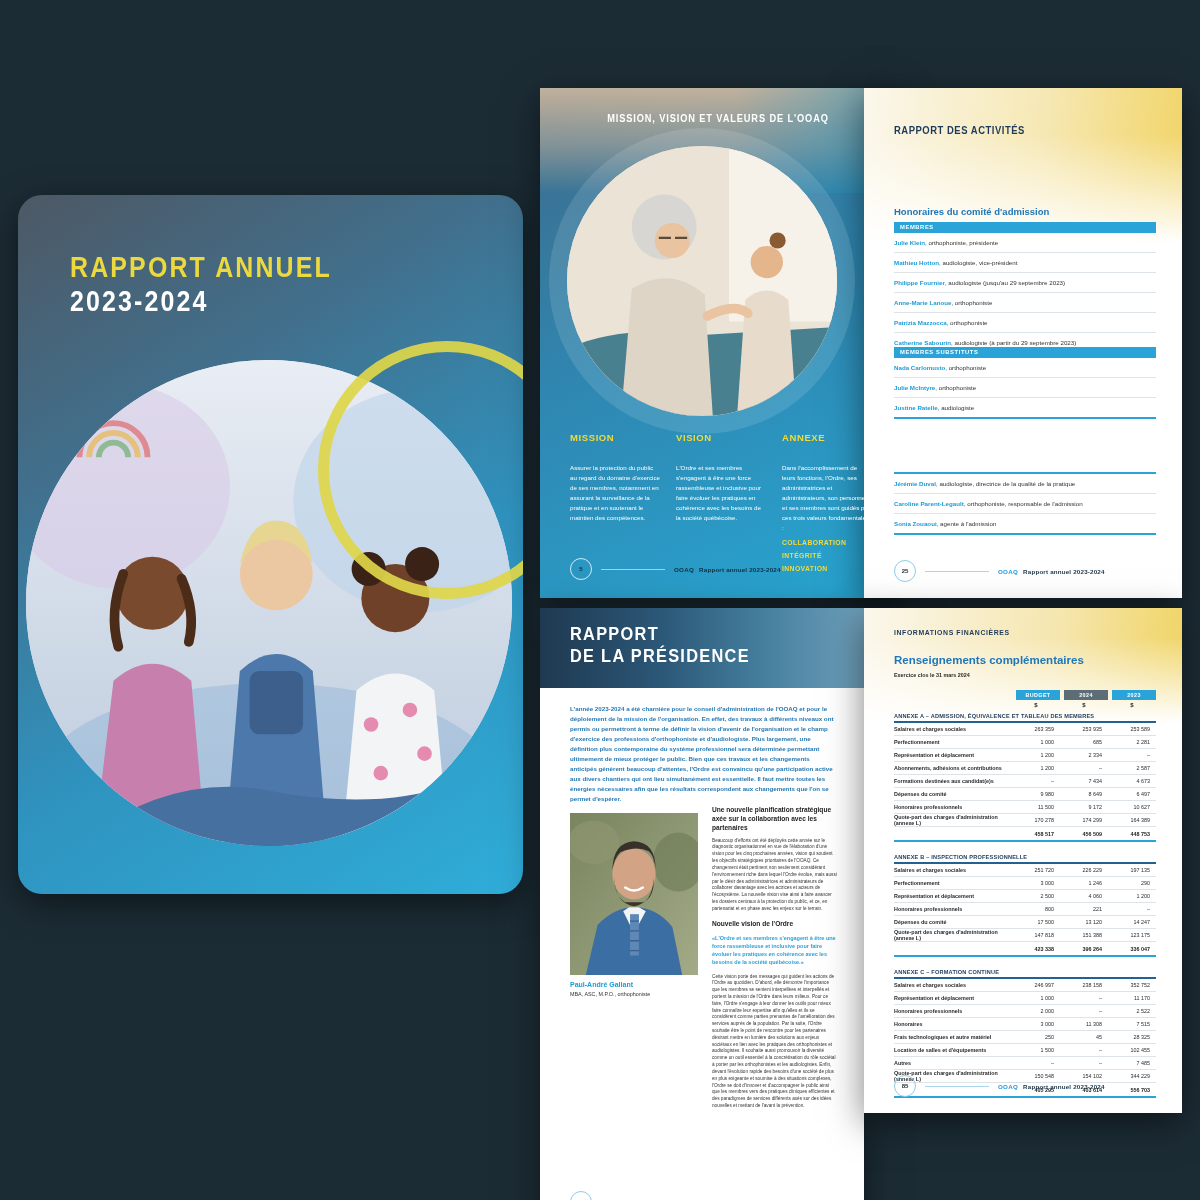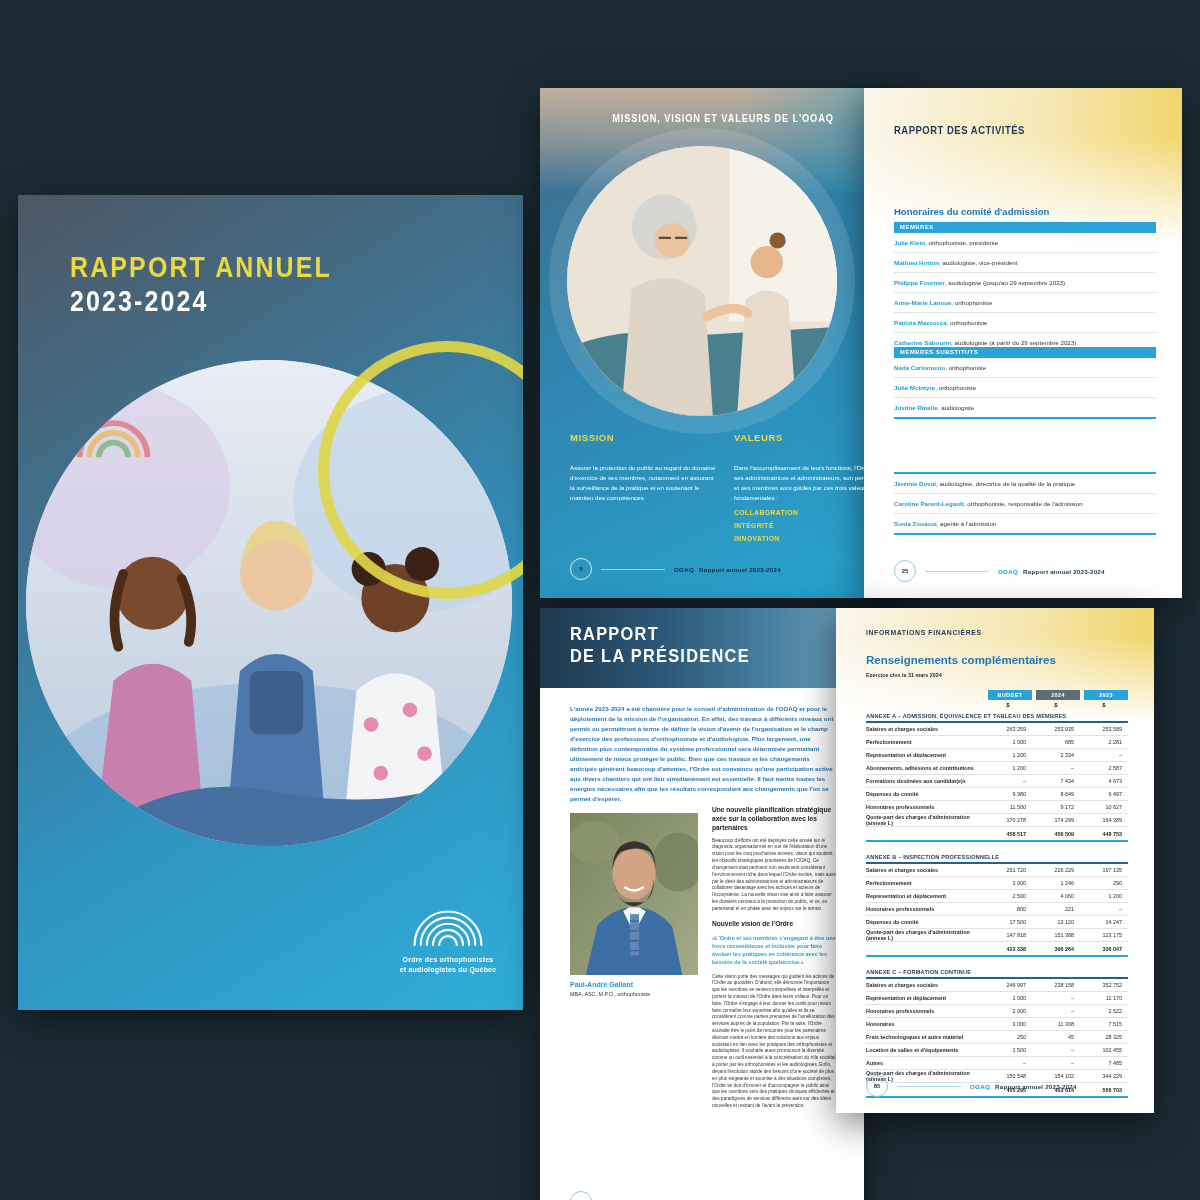--- a/index.html
+++ b/index.html
@@ -3,22 +3,22 @@
 <meta charset="utf-8">
 <style>
   html,body{margin:0;padding:0;}
   body{background:#10181d;font-family:"Liberation Sans", sans-serif;-webkit-font-smoothing:antialiased;}
   .canvas{position:relative;width:1200px;height:1200px;background:#1c2c35;overflow:hidden;}
   .page{position:absolute;overflow:hidden;box-shadow:0 10px 34px rgba(0,0,0,.5);}
   .condensed{transform:scaleX(.86);transform-origin:left top;}
   .condensed-c{transform:scaleX(.88);transform-origin:center top;}
 
   
-  .cover{left:18px;top:195px;width:505px;height:815px;
-    background:linear-gradient(148deg,#4d5864 0%,#41708d 30%,#2f93bf 62%,#2fadd9 100%);}
+  .cover{left:18px;top:195px;width:505px;height:699px;
+    background:linear-gradient(148deg,#4d5864 0%,#41708d 30%,#2f93bf 62%,#2fadd9 100%);border-radius:24px;}
   .cover-title{position:absolute;left:52px;top:55px;line-height:1.18;white-space:nowrap;}
   .cover-title .l1{font-size:29px;font-weight:700;color:#ecd93e;letter-spacing:2.5px;}
   .cover-title .l2{font-size:29px;font-weight:700;color:#ffffff;letter-spacing:2.5px;}
   .cover-photo{position:absolute;left:8px;top:165px;width:486px;height:486px;border-radius:50%;
     overflow:hidden;z-index:2;background:#dde6ef;}
   .cover-photo svg{display:block;width:100%;height:100%;}
   .yellow-ring{position:absolute;left:300px;top:146px;width:236px;height:236px;border-radius:50%;
     border:11px solid rgba(222,214,73,.92);z-index:3;}
   .cover-logo{position:absolute;left:366px;top:698px;width:128px;text-align:center;color:#fff;z-index:4;}
   .cover-logo svg{display:block;margin:0 auto 4px auto;width:88px;height:58px;}
@@ -27,21 +27,21 @@
   
   .pfooter{position:absolute;left:30px;display:flex;align-items:center;z-index:6;}
   .pnum{width:20px;height:20px;border:1px solid #8ecbe8;border-radius:50%;display:flex;
     align-items:center;justify-content:center;font-size:6px;font-weight:700;color:#1d2b33;background:transparent;}
   .pline{width:64px;height:1px;background:#a9d7ee;margin:0 9px;}
   .pbrand{font-size:6.2px;font-weight:800;color:#1a9cd8;margin-right:5px;letter-spacing:.3px;}
   .plabel{font-size:6.2px;font-weight:700;color:#16344a;letter-spacing:.2px;}
 
   
   .mission{left:540px;top:88px;width:356px;height:510px;
-    background:linear-gradient(155deg,#3f6a88 0%,#2f86b0 45%,#27a6d2 100%);padding-left:10px;}
+    background:linear-gradient(155deg,#3f6a88 0%,#2f86b0 45%,#27a6d2 100%);}
   .mission-topband{position:absolute;top:0;left:0;right:0;height:105px;
     background:linear-gradient(90deg,rgba(58,106,136,0) 55%,rgba(41,150,190,.55) 100%),
                linear-gradient(180deg,rgba(199,180,157,.95) 0%,rgba(199,180,157,.5) 55%,rgba(199,180,157,0) 100%);}
   .mission-header{position:absolute;top:24px;left:0;right:0;text-align:center;color:#ffffff;
     font-weight:700;font-size:10.5px;letter-spacing:1px;z-index:3;}
   .mission-photo{position:absolute;left:27px;top:58px;width:270px;height:270px;border-radius:50%;
     overflow:hidden;z-index:2;box-shadow:0 0 0 18px rgba(255,255,255,.12);background:#eae3d6;}
   .mission-photo svg{display:block;width:100%;height:100%;}
   .mission-cols{position:absolute;left:30px;right:24px;top:344px;display:flex;gap:16px;z-index:3;}
   .mcol{flex:1;}
@@ -86,21 +86,21 @@
   .presid-photo svg{display:block;width:100%;height:100%;}
   .pc-name{position:absolute;left:30px;top:373px;font-size:7px;font-weight:800;color:#1a9cd8;}
   .pc-role{position:absolute;left:30px;top:383px;font-size:5.4px;color:#333;}
   .presid-col{position:absolute;left:172px;top:198px;width:126px;}
   .ph{font-size:6.6px;font-weight:800;color:#1c1c1c;line-height:1.35;margin-bottom:5px;}
   .pp{font-size:4.7px;line-height:1.45;color:#333;margin-bottom:7px;}
   .pquote{font-size:5.5px;font-weight:800;color:#29a3d8;line-height:1.5;margin-bottom:7px;}
   .presid .pfooter{bottom:12px;}
 
   
-  .finance{left:836px;top:608px;width:318px;height:505px;background:#ffffff;}
+  .finance{left:864px;top:608px;width:318px;height:505px;background:#ffffff;}
   .finance-band{position:absolute;top:0;left:0;right:0;height:115px;
     background:linear-gradient(180deg,rgba(255,255,255,0) 25%,#ffffff 100%),
                linear-gradient(96deg,#fbf7ec 0%,#f5e6ae 60%,#f0d464 100%);}
   .fin-kicker{position:absolute;left:30px;top:20px;font-size:8px;font-weight:800;color:#1d3a5a;letter-spacing:.7px;}
   .fin-title{position:absolute;left:30px;top:46px;font-size:11.5px;font-weight:800;color:#2077b8;}
   .fin-sub{position:absolute;left:30px;top:64px;font-size:5.4px;color:#2b2b2b;font-weight:600;}
   .fin-table{position:absolute;left:30px;top:82px;width:262px;}
   .frow{display:flex;align-items:center;}
   .fl{flex:1;min-width:0;}
   .fv{width:48px;text-align:right;padding-right:6px;box-sizing:border-box;}
@@ -195,21 +195,25 @@
         <path d="M126 200 L132 114 Q148 100 164 114 L170 200 Z" fill="#e7dccb"></path>
         <path d="M104 126 Q124 116 134 124" stroke="#eac3a0" stroke-width="7" fill="none" stroke-linecap="round"></path>
       </svg>
     </div>
     <div class="mission-cols">
       <div class="mcol">
         <div class="mcol-title">MISSION</div>
         <div class="mcol-body">Assurer la protection du public au regard du domaine d'exercice de ses membres, notamment en assurant la surveillance de la pratique et en soutenant le maintien des compétences.</div>
       </div>
       <div class="mcol">
-        <div class="mcol-title">VALEURS</div>
+        <div class="mcol-title">VISION</div>
+        <div class="mcol-body">L'Ordre et ses membres s'engagent à être une force rassembleuse et inclusive pour faire évoluer les pratiques en cohérence avec les besoins de la société québécoise.</div>
+      </div>
+      <div class="mcol">
+        <div class="mcol-title">ANNEXE</div>
         <div class="mcol-body">Dans l'accomplissement de leurs fonctions, l'Ordre, ses administratrices et administrateurs, son personnel et ses membres sont guidés par ces trois valeurs fondamentales :</div>
         <div class="mval">COLLABORATION</div>
         <div class="mval">INTÉGRITÉ</div>
         <div class="mval">INNOVATION</div>
       </div>
     </div>
     <div class="pfooter">
       <span class="pnum">5</span>
       <span class="pline"></span>
       <span class="pbrand">OOAQ</span>

